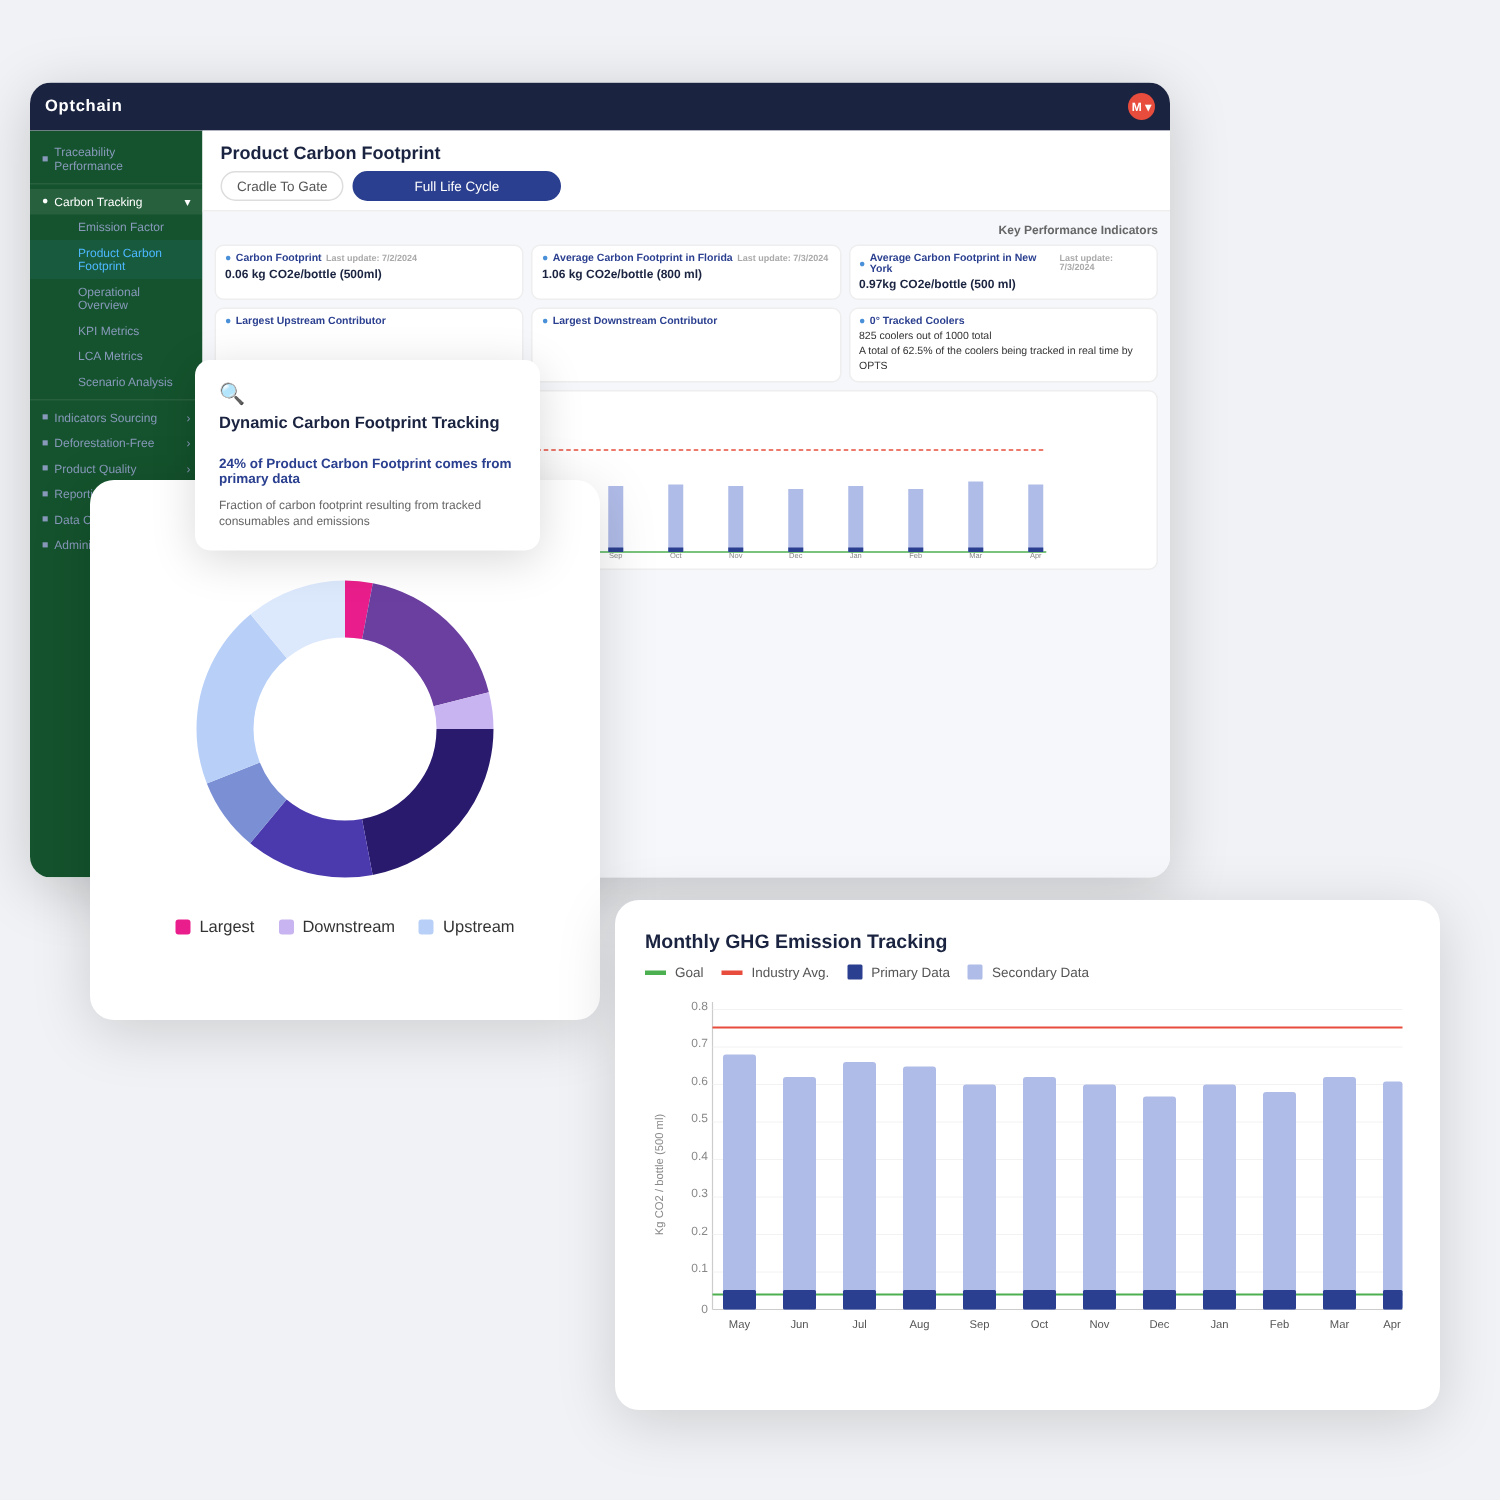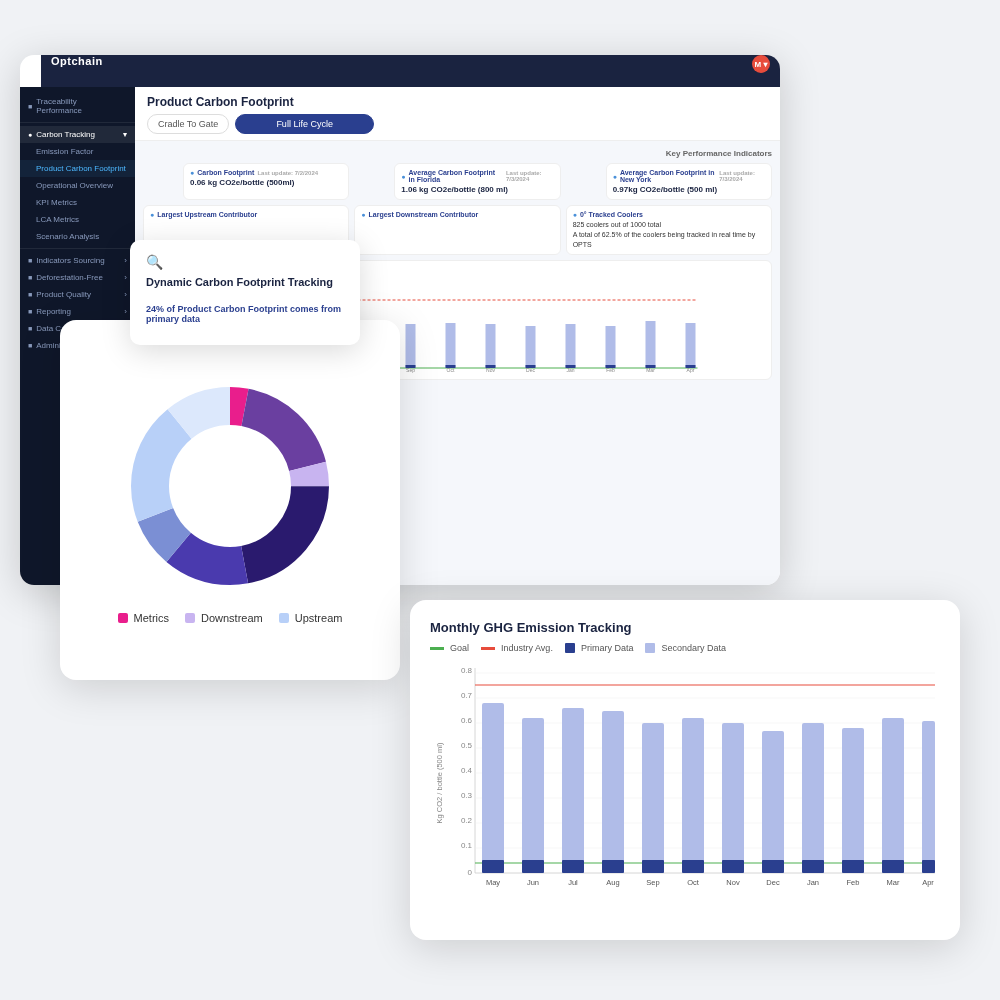--- a/index.html
+++ b/index.html
@@ -24,43 +24,42 @@
       box-shadow: 0 8px 40px rgba(0,0,0,0.18);
       overflow: hidden;
       display: flex;
       flex-direction: column;
     }
 
     .app-header {
       background: #1a2340;
       height: 32px;
       display: flex;
-      align-items: flex-start;
+      align-items: center;
       padding: 0 10px;
       flex-shrink: 0;
-      margin-left: 21px;
     }
 
     .app-logo {
       color: #fff;
       font-size: 11px;
       font-weight: 700;
       letter-spacing: 0.5px;
     }
 
     .app-body {
       display: flex;
       flex: 1;
       overflow: hidden;
     }
 
     
     .sidebar {
       width: 115px;
-      background: #0f172a;
+      background: #14532d;
       color: #9ab;
       font-size: 9px;
       padding: 6px 0;
       flex-shrink: 0;
       overflow: hidden;
     }
 
     .sidebar-item {
       padding: 4px 8px;
       cursor: pointer;
@@ -70,21 +69,21 @@
       color: #8899bb;
       font-size: 8.5px;
     }
 
     .sidebar-item.active {
       color: #fff;
       background: rgba(255,255,255,0.08);
     }
 
     .sidebar-item.sub {
-      padding-left: 16px;
+      padding-left: 32px;
       font-size: 8px;
     }
 
     .sidebar-item.sub.active-sub {
       color: #4db8ff;
       background: rgba(77,184,255,0.08);
     }
 
     
     .main-content {
@@ -152,21 +151,20 @@
       gap: 5px;
       margin-bottom: 5px;
     }
 
     .kpi-card {
       background: #fff;
       border-radius: 6px;
       padding: 5px 6px;
       border: 1px solid #eee;
       font-size: 7px;
-      margin-left: 40px;
     }
 
     .kpi-card-title {
       color: #2a3f8f;
       font-weight: 600;
       font-size: 7px;
       margin-bottom: 2px;
       display: flex;
       align-items: center;
       gap: 3px;
@@ -607,20 +605,21 @@
         </div>
       </div>
     </div>
   </div>
 </div>
 
 <div class="tooltip-popup">
   <div class="tooltip-icon">🔍</div>
   <div class="tooltip-title">Dynamic Carbon Footprint Tracking</div>
   <div class="tooltip-subtitle">24% of Product Carbon Footprint comes from primary data</div>
+  <div class="tooltip-desc">Fraction of carbon footprint resulting from tracked consumables and emissions</div>
 </div>
 
 <div class="donut-window">
   <div class="donut-container">
     <svg viewBox="0 0 220 220" width="220" height="220">
       <defs>
         <clipPath id="donut-clip">
           <circle cx="110" cy="110" r="110"></circle>
         </clipPath>
       </defs>
@@ -643,21 +642,21 @@
 
         <circle r="80" fill="none" stroke="#dce8fc" stroke-width="38" stroke-dasharray="55.29 447.36" stroke-dashoffset="-447.36"></circle>
       </g>
 
       <circle cx="110" cy="110" r="58" fill="white"></circle>
     </svg>
   </div>
   <div class="donut-legend">
     <div class="legend-item">
       <span class="legend-color-box" style="background:#e91e8c;"></span>
-      <span class="legend-text">Metrics</span>
+      <span class="legend-text">Largest</span>
     </div>
     <div class="legend-item">
       <span class="legend-color-box" style="background:#c8b4f0;"></span>
       <span class="legend-text">Downstream</span>
     </div>
     <div class="legend-item">
       <span class="legend-color-box" style="background:#b8d0f8;"></span>
       <span class="legend-text">Upstream</span>
     </div>
   </div>

